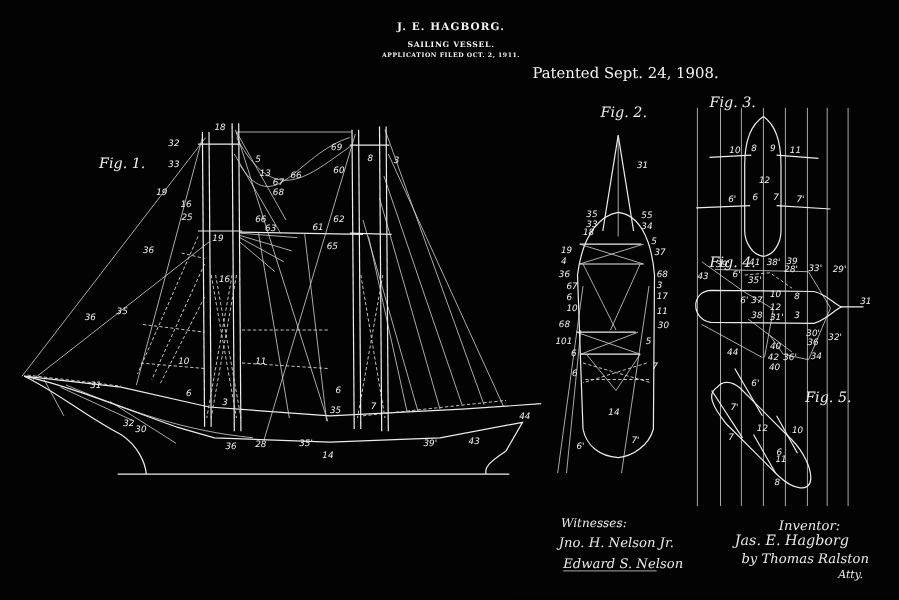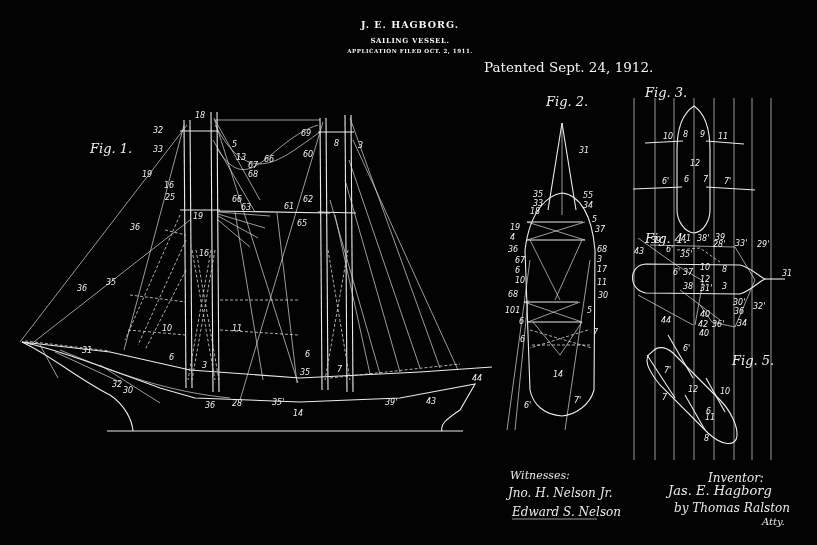--- a/index.html
+++ b/index.html
@@ -20,21 +20,21 @@
   .sig{fill:#eaeaea;font-family:"DejaVu Serif","Liberation Serif",serif;font-style:italic;}
 </style>
 </head>
 <body>
 
 <div class="plate">
 
   <div class="hdr" id="subject">SAILING VESSEL.</div>
   <div class="hdr" id="inventor-name">J. E. HAGBORG.</div>
   <div class="hdr" id="filed">APPLICATION FILED OCT. 2, 1911.</div>
-  <div class="hdr" id="patent-date">Patented Sept. 24, 1912.</div>
+  <div class="hdr" id="patent-date">Patented Sept. 24, 1908.</div>
 
   <svg width="817" height="545" viewBox="0 0 817 545">
 
     <g>
       <text class="figlbl" x="90" y="153">Fig. 1.</text>
 
       <line class="ln" x1="107" y1="431" x2="463" y2="431"></line>
 
       <path class="ln" d="M22,342 C60,350 110,370 160,388 L195,398 L300,402 L400,398 L475,384 L460,410 C445,420 440,425 442,431"></path>
       <path class="ln" d="M22,342 C50,355 80,380 110,395 C125,405 132,420 133,431"></path>

